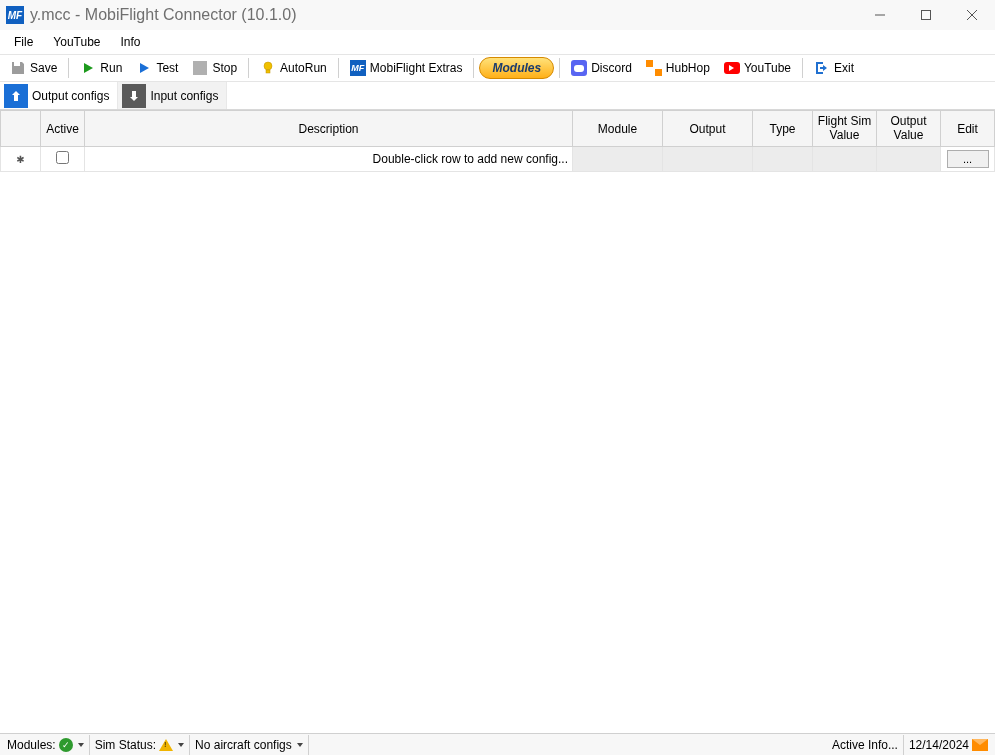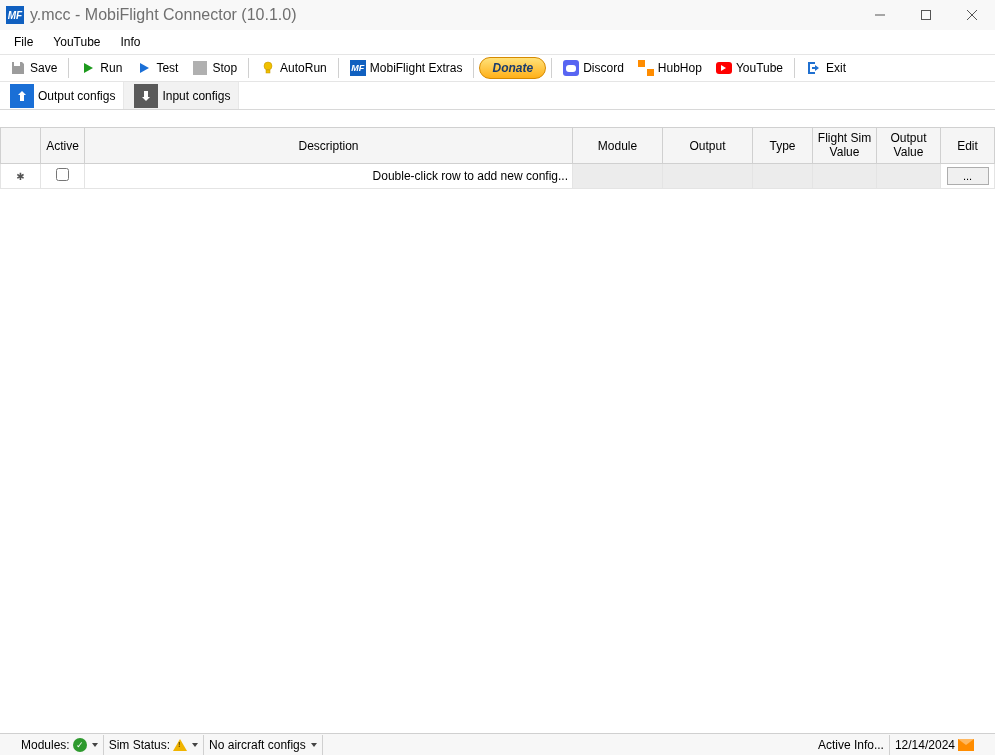--- a/index.html
+++ b/index.html
@@ -111,37 +111,37 @@
 
 .tabsrow {
   height: 28px;
   background: #fff;
   display: flex;
   align-items: stretch;
   border-bottom: 1px solid #d8d8d8;
 }
 .tabsrow .tab {
   display: flex; align-items: center;
-  padding: 0 8px 0 10px;
+  padding: 0 8px 0 4px;
   gap: 4px;
   font-size: 12px;
   border-right: 1px solid #e8e8e8;
 }
 .tabsrow .tab.active { background: #fff; }
 .tabsrow .tab:not(.active) { background: #f2f2f2; }
 .tab-icon {
   width: 24px; height: 24px;
   display:flex; align-items:center; justify-content:center;
 }
 .tab-icon.up { background:#1a6fd6; }
 .tab-icon.down { background:#5a5a5a; }
 .tab-icon svg { fill:#fff; }
 
 
-.grid-wrap { flex: 1 1 auto; overflow: auto; background:#fff;margin-top:17px; }
+.grid-wrap { flex: 1 1 auto; overflow: auto; background:#fff; }
 table.grid { border-collapse: collapse; width: 100%; }
 table.grid th {
   background: #f5f5f5;
   border: 1px solid #d0d0d0;
   font-weight: normal;
   font-size: 12px;
   padding: 2px 4px;
   text-align: center;
   height: 36px;
   vertical-align: middle;
@@ -176,21 +176,21 @@
 .col-edit { width: 54px; }
 
 
 .statusbar {
   height: 22px;
   border-top: 1px solid #d0d0d0;
   background: #f7f7f7;
   display: flex;
   align-items: center;
   font-size: 12px;
-  padding: 0 16px;
+  padding: 0 2px;
 }
 .statusbar .seg {
   display: flex; align-items: center;
   gap: 3px;
   padding: 0 5px;
   height: 20px;
   border-right: 1px solid #d0d0d0;
 }
 .statusbar .spacer { flex: 1; }
 .st-ico { width:14px; height:14px; border-radius:50%; display:flex; align-items:center; justify-content:center; }
@@ -274,21 +274,21 @@
         </svg>
     </span>
     <span>AutoRun</span>
   </div>
   <div class="sep"></div>
   <div class="tb-btn">
     <span class="ico-mf">MF</span>
     <span>MobiFlight Extras</span>
   </div>
   <div class="sep"></div>
-  <div class="donate-btn">Donate</div>
+  <div class="donate-btn">Modules</div>
   <div class="sep"></div>
   <div class="tb-btn">
     <span class="ico-discord"></span>
     <span>Discord</span>
   </div>
   <div class="tb-btn">
     <span class="ico-hubhop"></span>
     <span>HubHop</span>
   </div>
   <div class="tb-btn">

